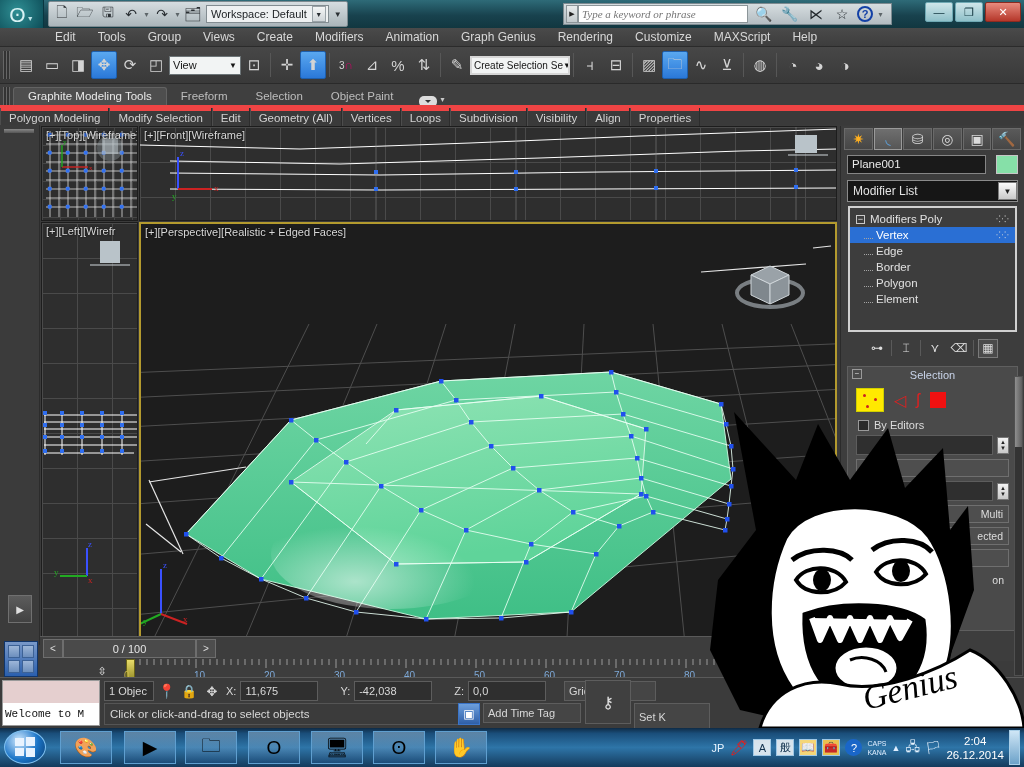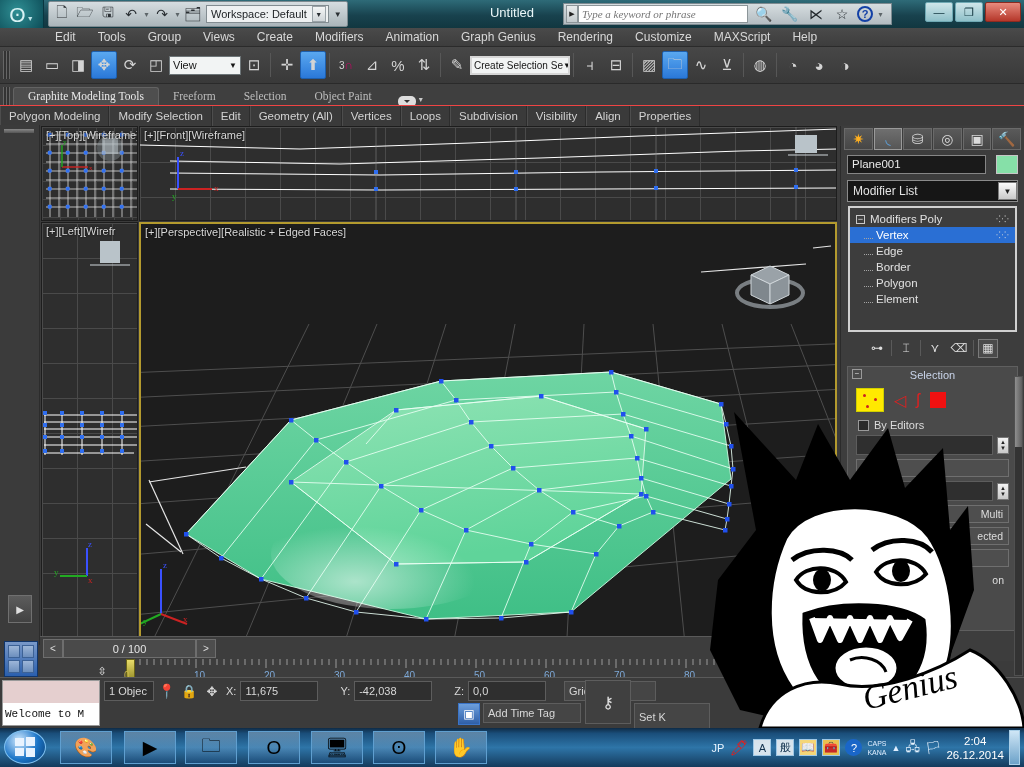--- a/index.html
+++ b/index.html
@@ -66,26 +66,26 @@
   .viewsel { width:72px; height:19px; background:#f2f4f4; border:1px solid #6d7578; display:flex;
     align-items:center; font-size:11px; color:#161616; padding-left:3px; }
   .viewsel .ar { margin-left:auto; font-size:8px; padding-right:3px; }
   .selsetbox { width:100px; height:19px; background:#f2f4f4; border:2px solid #d6d6d6;
     display:flex; align-items:center; font-size:10px; color:#161616; padding-left:2px; overflow:hidden; white-space:nowrap;}
   .selsetbox .ar { margin-left:auto; font-size:8px; padding-right:2px; }
 
   
   .ribbon { position:absolute; left:0; top:84px; width:1024px; height:41px;
     background:#3f3f3f; }
-  .ribtabs { position:absolute; left:0; top:0; height:21px; width:100%; display:flex; align-items:flex-end;font-family:Liberation Serif, serif; }
+  .ribtabs { position:absolute; left:0; top:0; height:21px; width:100%; display:flex; align-items:flex-end; }
   .ribtab { font-size:11.5px; color:#bdbdbd; padding:2px 14px 3px; }
   .ribtab.active { background:#4e4e4e; color:#e9e9e9; border:1px solid #636363; border-bottom:none;
     border-radius:3px 3px 0 0; }
   .ribpanels { position:absolute; left:0; top:21px; height:20px; width:100%; display:flex; align-items:center;
-    background:#3a3a3a; border-top:1px solid #ef4444; }
+    background:#3a3a3a; border-top:6px solid #ef4444; }
   .ribpanel { font-size:11.5px; color:#d2d2d2; padding:1px 8px; border-right:1px solid #2c2c2c;
     border-left:1px solid #4d4d4d; line-height:18px; }
   .objpaint-dd { width:18px; height:11px; background:#ddd; border-radius:5px; display:inline-block;
     position:relative; top:2px; }
   .objpaint-dd:after{content:""; position:absolute; left:6px; top:4px; border:3px solid transparent; border-top-color:#333;}
 
   
   .leftstrip { position:absolute; left:0; top:125px; width:40px; height:520px; background:#3b3b3b;
     border-right:1px solid #2c2c2c; }
   .leftstrip .top-line { position:absolute; left:4px; top:4px; width:30px; height:4px;
@@ -241,21 +241,20 @@
       <div class="qsep">▾</div>
       <div class="qbtn">↷</div>
       <div class="qsep">▾</div>
       <div class="qbtn">🗂</div>
       <div class="wsbox">
         <span class="lbl">Workspace: Default</span>
         <span class="wsarrow">▼</span>
       </div>
       <div class="wsdrop">▼</div>
     </div>
-    <div class="apptitle">Untitled</div>
 
     <div class="searchwrap">
       <div class="search-caret">▶</div>
       <input class="search-input" placeholder="Type a keyword or phrase" style="">
       <div class="hbtns">
         <div class="hbtn">🔍</div>
         <div class="hbtn">🔧</div>
         <div class="hbtn">⋉</div>
         <div class="hbtn">☆</div>
         <div class="hbtn" style="color:#1340a6;font-weight:bold;border:2px solid #1340a6;border-radius:50%;width:16px;height:16px;font-size:11px;">?</div>
@@ -784,20 +783,21 @@
     <div style="color:#d8d8d8;font-size:13px;width:20px;text-align:center">✥</div>
     <span style="color:#d8d8d8;font-size:11px">X:</span>
     <div class="sb-field" style="width:78px">11,675</div>
     <span style="color:#d8d8d8;font-size:11px;margin-left:18px">Y:</span>
     <div class="sb-field" style="width:78px">-42,038</div>
     <span style="color:#d8d8d8;font-size:11px;margin-left:18px">Z:</span>
     <div class="sb-field" style="width:78px">0,0</div>
     <div class="sb-flat" style="width:92px;margin-left:14px">Grid = 10,0</div>
   </div>
 
+  <div class="prompt">Click or click-and-drag to select objects</div>
   <div style="position:absolute;left:458px;top:703px;width:22px;height:22px;border:1px solid #3a74c8;
               background:linear-gradient(180deg,#6d9fdc,#2f5fa8);display:flex;align-items:center;
               justify-content:center;color:#fff;font-size:12px">▣</div>
   <div class="sb-flat" style="position:absolute;left:483px;top:703px;width:98px;">Add Time Tag</div>
 
   <div class="keycontrols">⚷</div>
   <div class="sb-flat autokey">Auto Ke</div>
   <div class="sb-flat setkey">Set K</div>
 
   <div class="navcluster">

